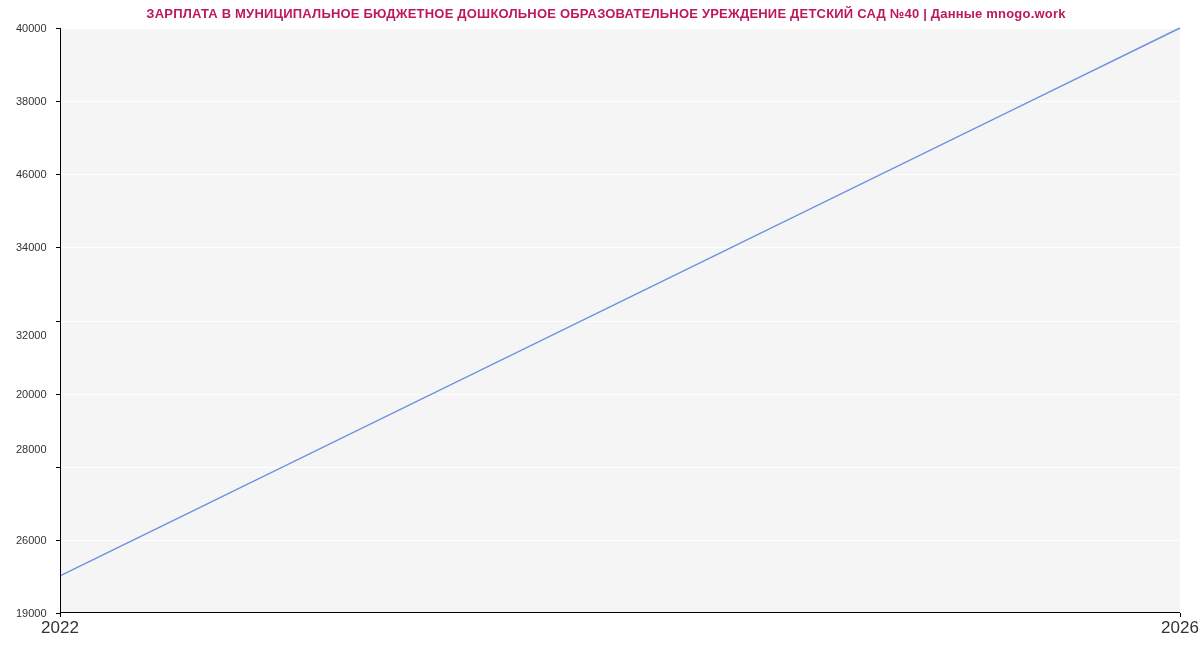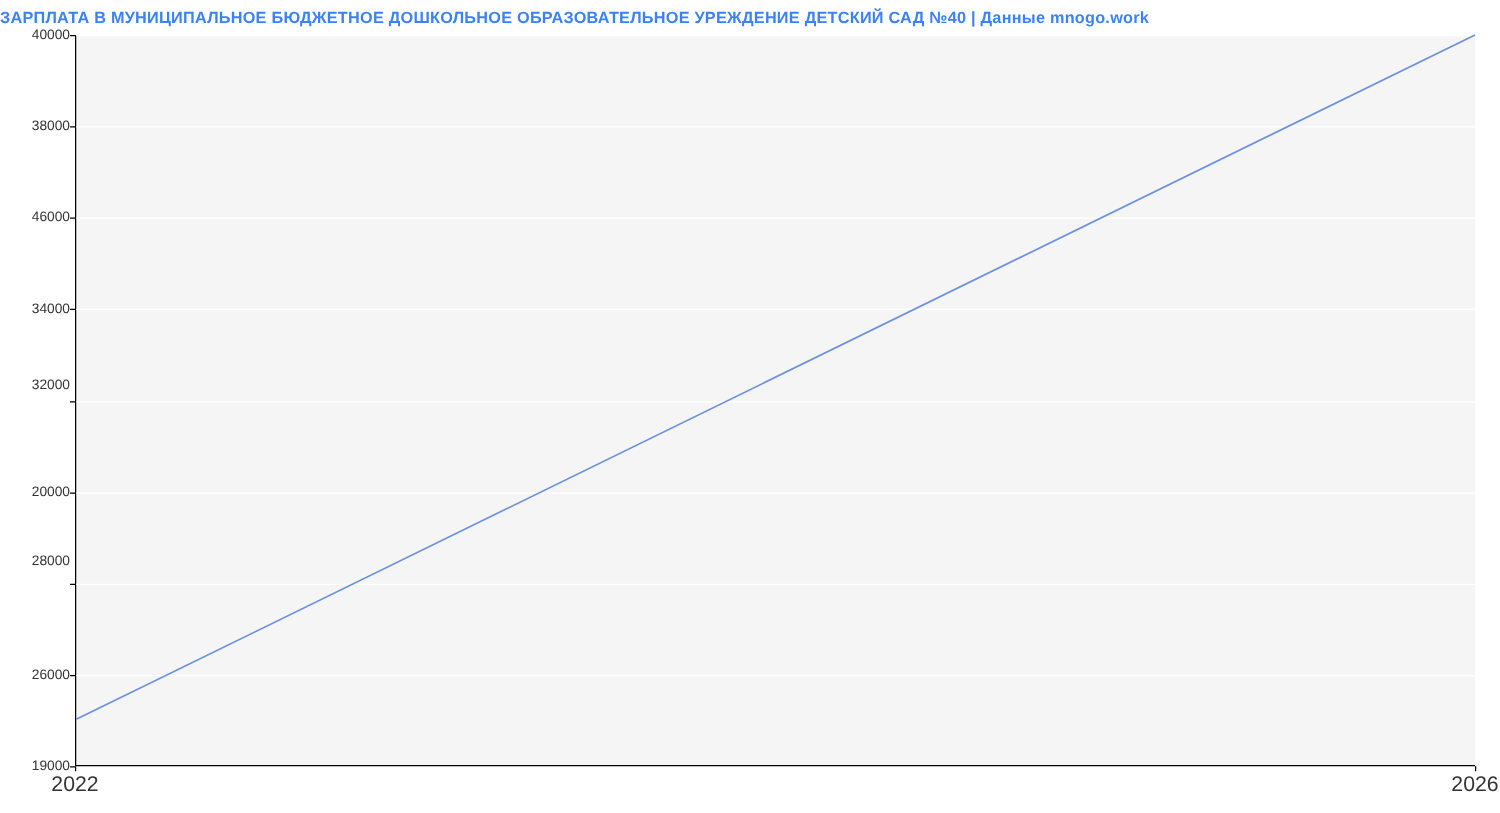--- a/index.html
+++ b/index.html
@@ -15,24 +15,26 @@
     position: relative;
     width: 1200px;
     height: 650px;
     box-sizing: border-box;
   }
   .title {
     position: absolute;
     top: 6px;
     left: 0;
     right: 0;
+    text-align: center;
     font-size: 13px;
     font-weight: 600;
-    color: #3b82f6;
+    color: #be185d;
     letter-spacing: 0.2px;
+    padding-left: 12px;
   }
   .plot {
     position: absolute;
     left: 60px;
     top: 28px;
     width: 1120px;
     height: 585px;
     background: #f5f5f5;
     border-left: 1px solid #000;
     border-bottom: 1px solid #000;
@@ -42,21 +44,20 @@
     position: absolute;
     left: 0;
     width: 100%;
     height: 0;
     border-top: 1.5px solid #fff;
   }
   .ytick {
     position: absolute;
     right: 1144px; 
     width: 40px;
-    text-align: right;
     font-size: 11px;
     color: #333;
     transform: translateY(-50%);
   }
   .ytick-mark {
     position: absolute;
     left: 56px;
     width: 4px;
     height: 0;
     border-top: 1px solid #000;
@@ -87,21 +88,21 @@
 </head>
 <body>
 
 <div class="chart-wrap">
   <div class="title">ЗАРПЛАТА В МУНИЦИПАЛЬНОЕ БЮДЖЕТНОЕ ДОШКОЛЬНОЕ ОБРАЗОВАТЕЛЬНОЕ УРЕЖДЕНИЕ ДЕТСКИЙ САД №40 | Данные mnogo.work</div>
 
   <div class="ytick" style="top:613px">19000</div>
   <div class="ytick" style="top:539.9px">26000</div>
   <div class="ytick" style="top:449px">28000</div>
   <div class="ytick" style="top:393.6px">20000</div>
-  <div class="ytick" style="top:308px">32000</div>
+  <div class="ytick" style="top:335px">32000</div>
   <div class="ytick" style="top:247.4px">34000</div>
   <div class="ytick" style="top:174.3px">46000</div>
   <div class="ytick" style="top:101.1px">38000</div>
   <div class="ytick" style="top:28px">40000</div>
 
   <div class="ytick-mark" style="top:613px"></div>
   <div class="ytick-mark" style="top:539.9px"></div>
   <div class="ytick-mark" style="top:466.8px"></div>
   <div class="ytick-mark" style="top:393.6px"></div>
   <div class="ytick-mark" style="top:320.5px"></div>

